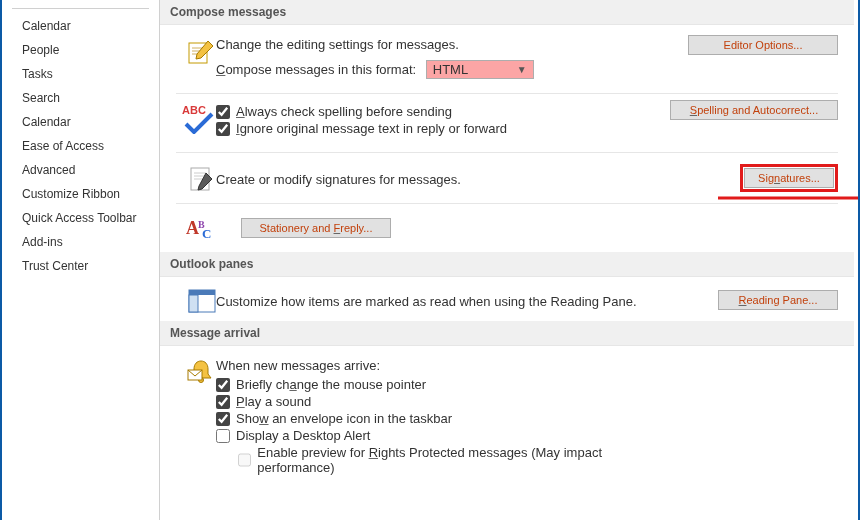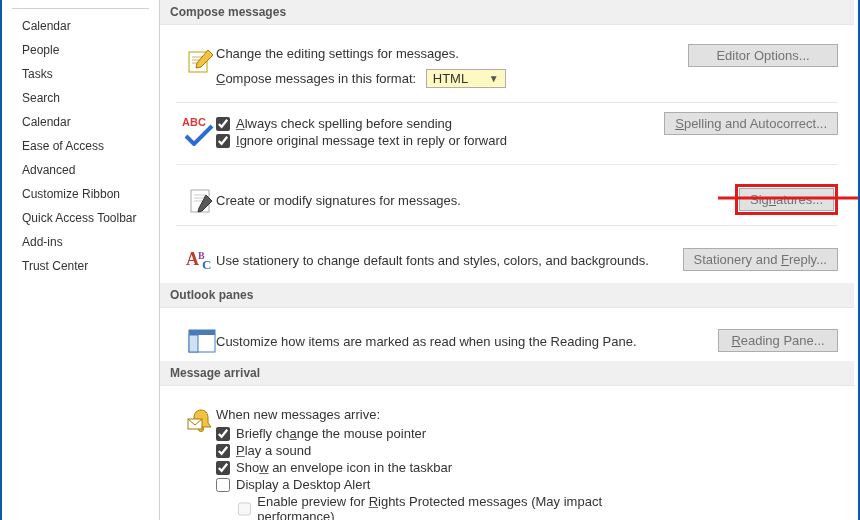--- a/index.html
+++ b/index.html
@@ -50,21 +50,20 @@
     color: #555;
     padding: 5px 10px;
     border-bottom: 1px solid #e6e6e6;
   }
   .section-body {
     padding: 10px 16px 8px 16px;
   }
   .row {
     display: flex;
     align-items: flex-start;
-    margin-top: 9px;
   }
   .icon-col {
     width: 40px;
     flex-shrink: 0;
     display: flex;
     justify-content: flex-end;
     padding-top: 2px;
   }
   .content-col {
     flex: 1;
@@ -74,22 +73,22 @@
     width: 175px;
     flex-shrink: 0;
     text-align: right;
   }
   .win-btn {
     display: inline-block;
     min-width: 150px;
     padding: 3px 10px;
     background: #e1e1e1;
     border: 1px solid #adadad;
-    font-size: 13px;
-    color: #737373;
+    font-size: 11px;
+    color: #c2410c;
     cursor: pointer;
     text-align: center;
   }
   .highlight-box {
     border: 3px solid #e11b1b;
     padding: 1px;
     display: inline-block;
   }
   .hr {
     border: none;
@@ -107,24 +106,24 @@
   input[type=checkbox] {
     width: 14px;
     height: 14px;
     accent-color: #444;
     margin: 0;
   }
   .select {
     display: inline-flex;
     align-items: center;
     justify-content: space-between;
-    width: 80px;
+    width: 108px;
     padding: 1px 6px;
     border: 1px solid #adadad;
-    background: #fef9c3;
+    background: #fca5a5;
     font-size: 13px;
     margin-left: 6px;
   }
   .select .caret {
     font-size: 10px;
     color: #555;
   }
   .underline-access { text-decoration: underline; text-decoration-color:#666;}
   .muted { color: #a0a0a0; }
   .sub-indent { padding-left: 22px; }
@@ -249,23 +248,20 @@
       <div class="row" style="align-items:center;">
         <div class="icon-col">
           <span>
             <svg width="30" height="26" viewBox="0 0 30 26">
               <text x="0" y="18" font-size="18" font-family="Georgia,serif" font-weight="bold" fill="#c0392b">A</text>
               <text x="12" y="12" font-size="10" font-family="Georgia,serif" font-weight="bold" fill="#8e44ad">B</text>
               <text x="16" y="22" font-size="13" font-family="Georgia,serif" font-weight="bold" fill="#2a6bd6">C</text>
             </svg>
           </span>
         </div>
-        <div class="content-col">
-          <span>Use stationery to change default fonts and styles, colors, and backgrounds.</span>
-        </div>
         <div class="btn-col">
           <span class="win-btn"><span>Stationery and </span><span class="underline-access">F</span><span>reply...</span></span>
         </div>
       </div>
     </div>
 
     <div class="section-header">Outlook panes</div>
     <div class="section-body">
       <div class="row" style="align-items:center;">
         <div class="icon-col">

